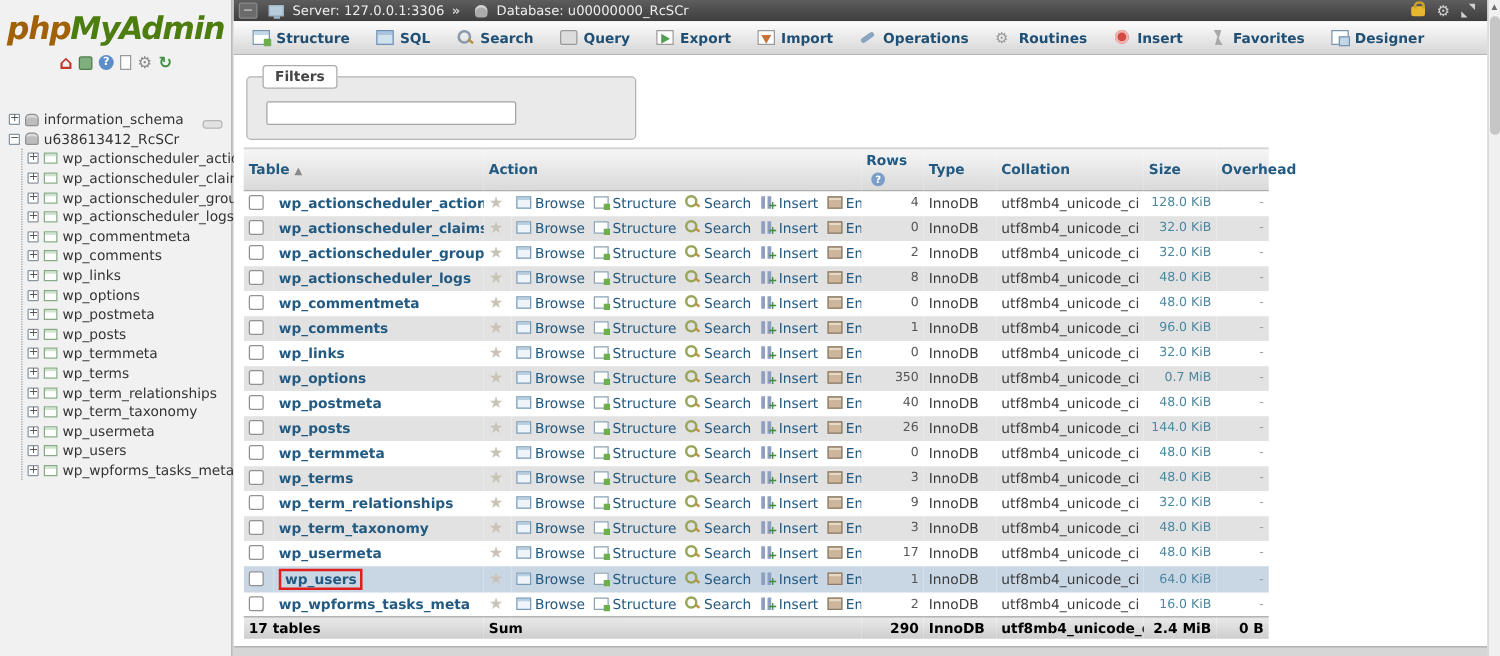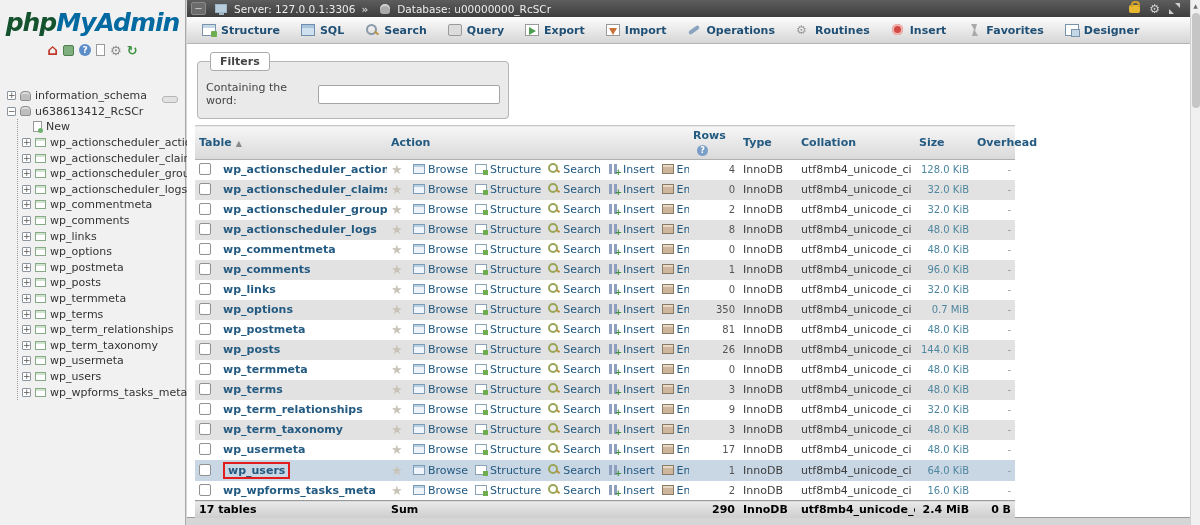--- a/index.html
+++ b/index.html
@@ -5,22 +5,22 @@
   * { margin:0; padding:0; box-sizing:border-box; }
   html,body { width:1200px; height:525px; overflow:hidden;
     font-family:"DejaVu Sans", sans-serif; background:#d6d6d6; }
   body { position:relative; }
 
   
   .sidebar { position:absolute; left:0; top:0; width:186px; height:525px;
     background:#f1f1f1; border-right:1px solid #a9a9a9; }
   .logo { text-align:center; padding-top:8px; font-size:25px; font-weight:bold;
     font-style:italic; letter-spacing:-1px; }
-  .logo .lp { color:#14532d; }
-  .logo .lm { color:#0369a1;margin-top:30px; }
+  .logo .lp { color:#a16207; }
+  .logo .lm { color:#4d7c0f;margin-top:30px; }
   .side-icons { display:flex; justify-content:center; gap:5px; margin-top:5px;
     align-items:center; height:16px; }
   .sicon { display:inline-block; font-size:13px; line-height:13px; }
   .home-ic { color:#c0392b; font-weight:bold; font-size:15px; }
   .exit-ic { width:11px; height:11px; background:#7fae7f; border:1px solid #4e7d4e; border-radius:2px; }
   .help-ic { width:12px; height:12px; background:#5b8ec9; color:#fff; border-radius:50%;
     font-size:9px; line-height:12px; text-align:center; font-weight:bold; }
   .doc-ic { width:9px; height:12px; background:#fdfdfd; border:1px solid #9a9a9a; }
   .gear-ic { color:#8b8b8b; font-size:13px; }
   .refresh-ic { color:#3d9140; font-weight:bold; font-size:13px; }
@@ -185,24 +185,20 @@
         </div>
       </div>
       <div class="tree-db">
         <div class="tree-row">
           <span class="expander">−</span>
           <span class="db-ic"></span>
           <span class="tree-label">u638613412_RcSCr</span>
         </div>
         <div class="kids">
           <div class="tree-row">
-            <span class="new-ic"></span>
-            <span class="tree-label">New</span>
-          </div>
-          <div class="tree-row">
             <span class="expander">+</span>
             <span class="tbl-ic"></span>
             <span class="tree-label">wp_actionscheduler_actions</span>
           </div>
           <div class="tree-row">
             <span class="expander">+</span>
             <span class="tbl-ic"></span>
             <span class="tree-label">wp_actionscheduler_claims</span>
           </div>
           <div class="tree-row">
@@ -344,21 +340,20 @@
       <div class="tab">
         <span class="ti ti-designer"></span>
         <span class="tab-label">Designer</span>
       </div>
     </div>
 
   <div class="content">
     <fieldset class="filters">
       <legend>Filters</legend>
       <div class="filter-row">
-        <span>Containing the word:</span>
         <input type="text" value="" style="">
       </div>
     </fieldset>
 
     <table class="dbt">
       <colgroup>
         <col style="width:24px">
           <col style="width:168px">
           <col style="width:22px">
         <col style="width:280px">
@@ -466,21 +461,21 @@
             <td class="c-type">InnoDB</td>
             <td class="c-coll">utf8mb4_unicode_ci</td>
             <td class="c-size">0.7 MiB</td>
             <td class="c-ovh">-</td>
           </tr>
           <tr class="odd">
             <td class="c-check"><input class="cb" type="checkbox" style=""></td>
             <td class="c-name"><a class="tname">wp_postmeta</a></td>
             <td class="c-star"><span class="star">★</span></td>
             <td class="c-actions"><a class="alink"><span class="ai ai-browse"></span><span>Browse</span></a><a class="alink"><span class="ai ai-structure"></span><span>Structure</span></a><a class="alink"><span class="ai ai-search"></span><span>Search</span></a><a class="alink"><span class="ai ai-insert"></span><span>Insert</span></a><a class="alink"><span class="ai ai-empty"></span><span>Empty</span></a></td>
-            <td class="c-rows">81</td>
+            <td class="c-rows">40</td>
             <td class="c-type">InnoDB</td>
             <td class="c-coll">utf8mb4_unicode_ci</td>
             <td class="c-size">48.0 KiB</td>
             <td class="c-ovh">-</td>
           </tr>
           <tr class="even">
             <td class="c-check"><input class="cb" type="checkbox" style=""></td>
             <td class="c-name"><a class="tname">wp_posts</a></td>
             <td class="c-star"><span class="star">★</span></td>
             <td class="c-actions"><a class="alink"><span class="ai ai-browse"></span><span>Browse</span></a><a class="alink"><span class="ai ai-structure"></span><span>Structure</span></a><a class="alink"><span class="ai ai-search"></span><span>Search</span></a><a class="alink"><span class="ai ai-insert"></span><span>Insert</span></a><a class="alink"><span class="ai ai-empty"></span><span>Empty</span></a></td>

